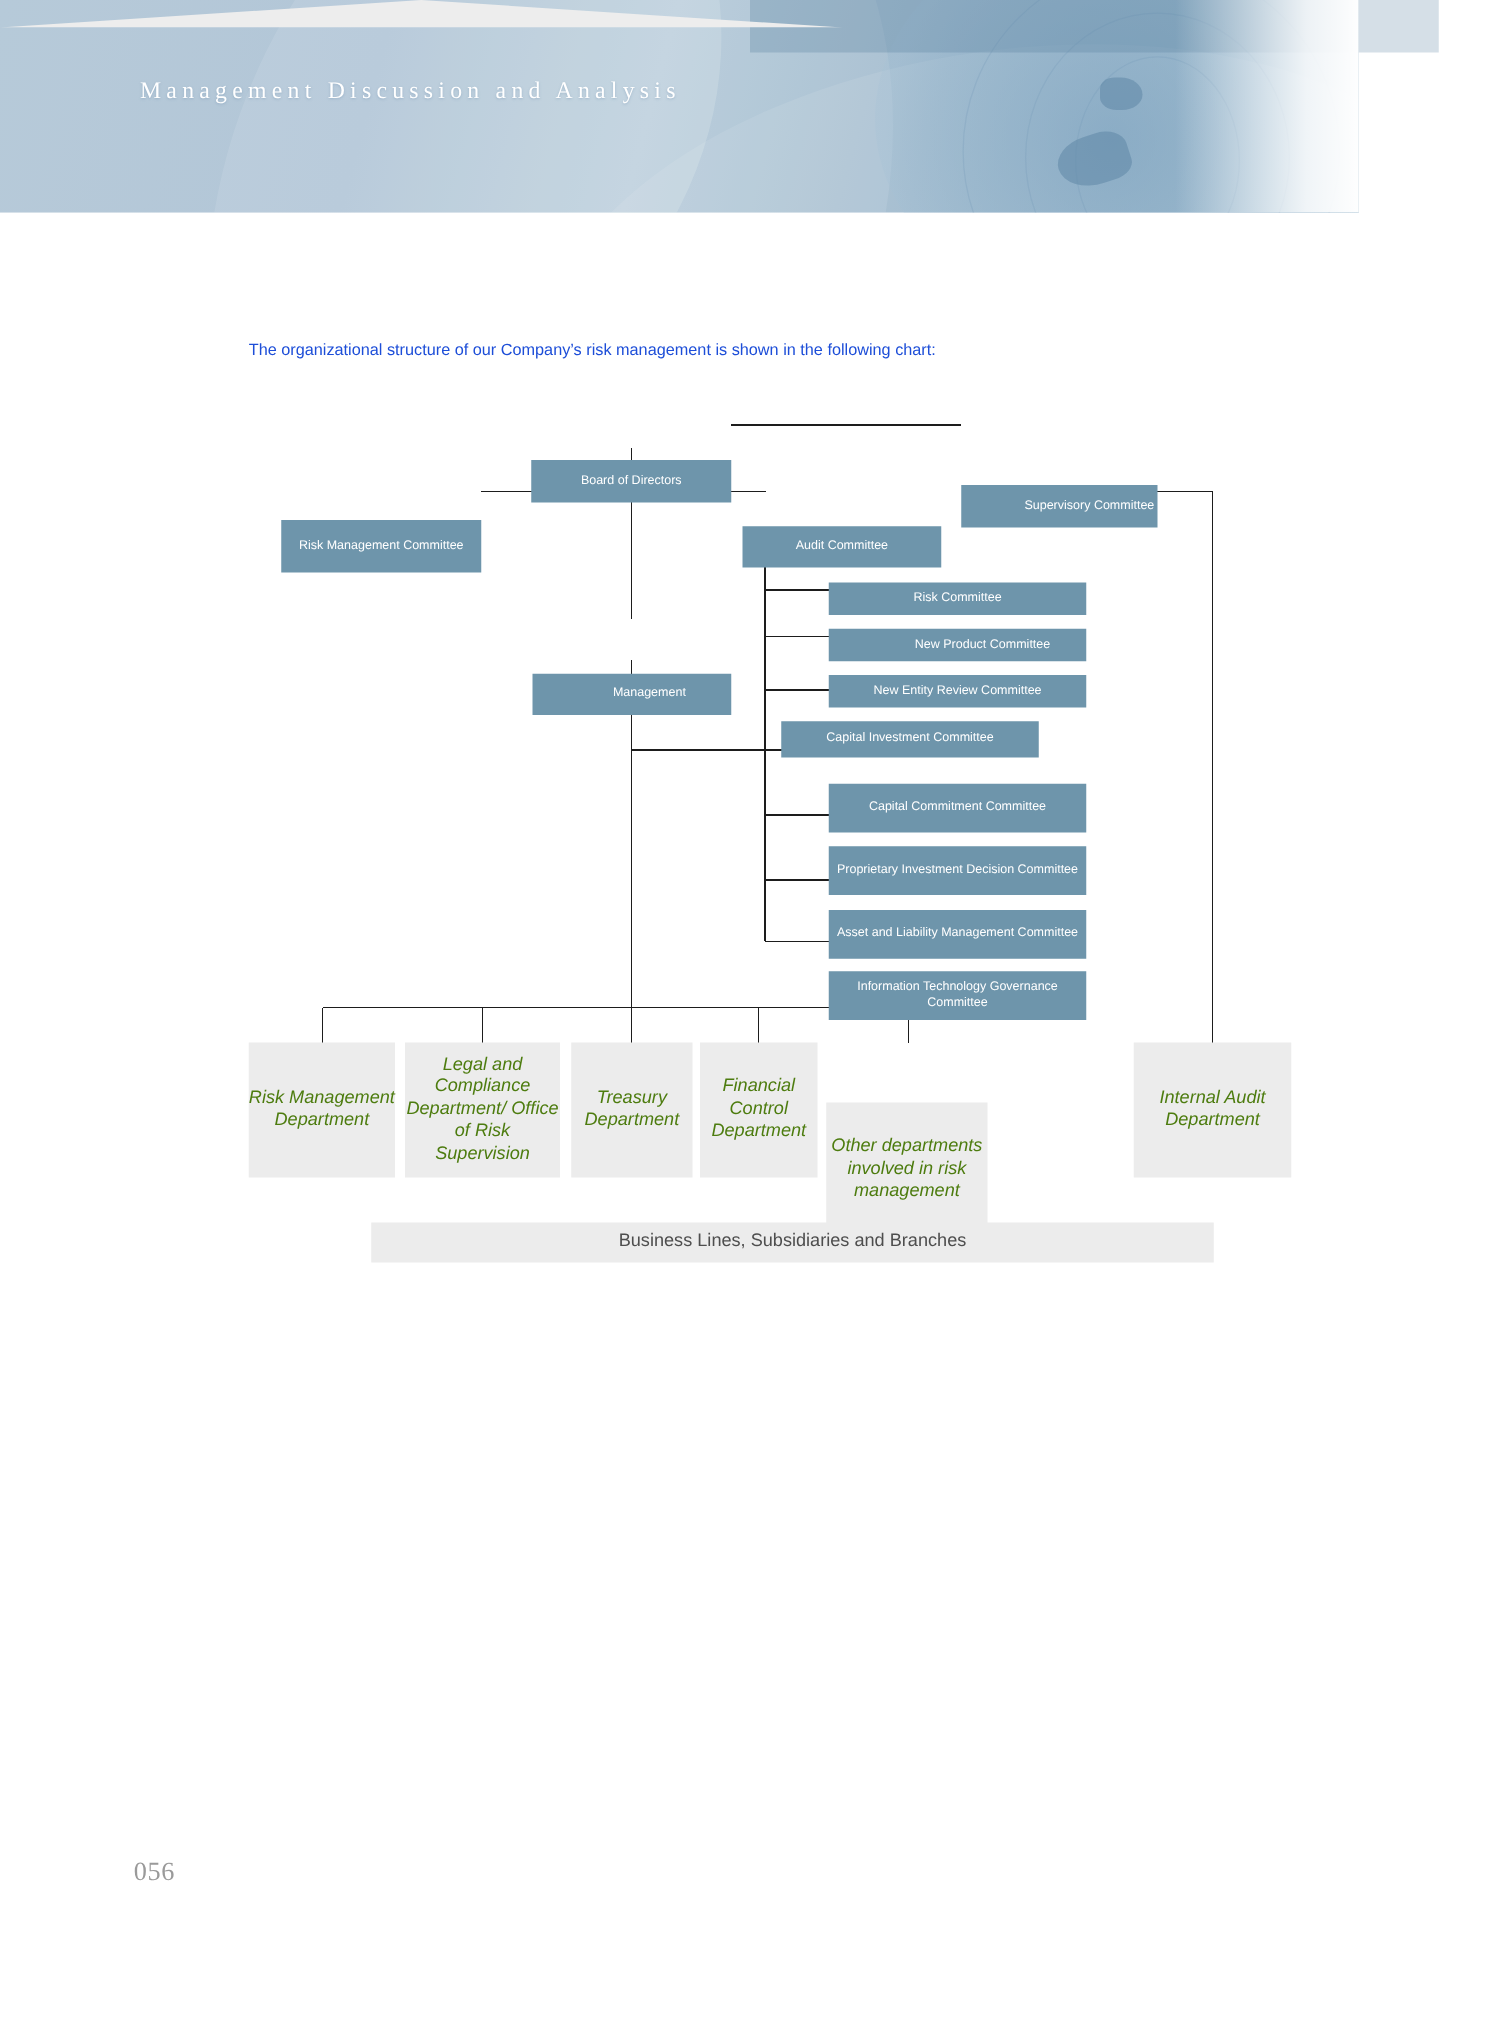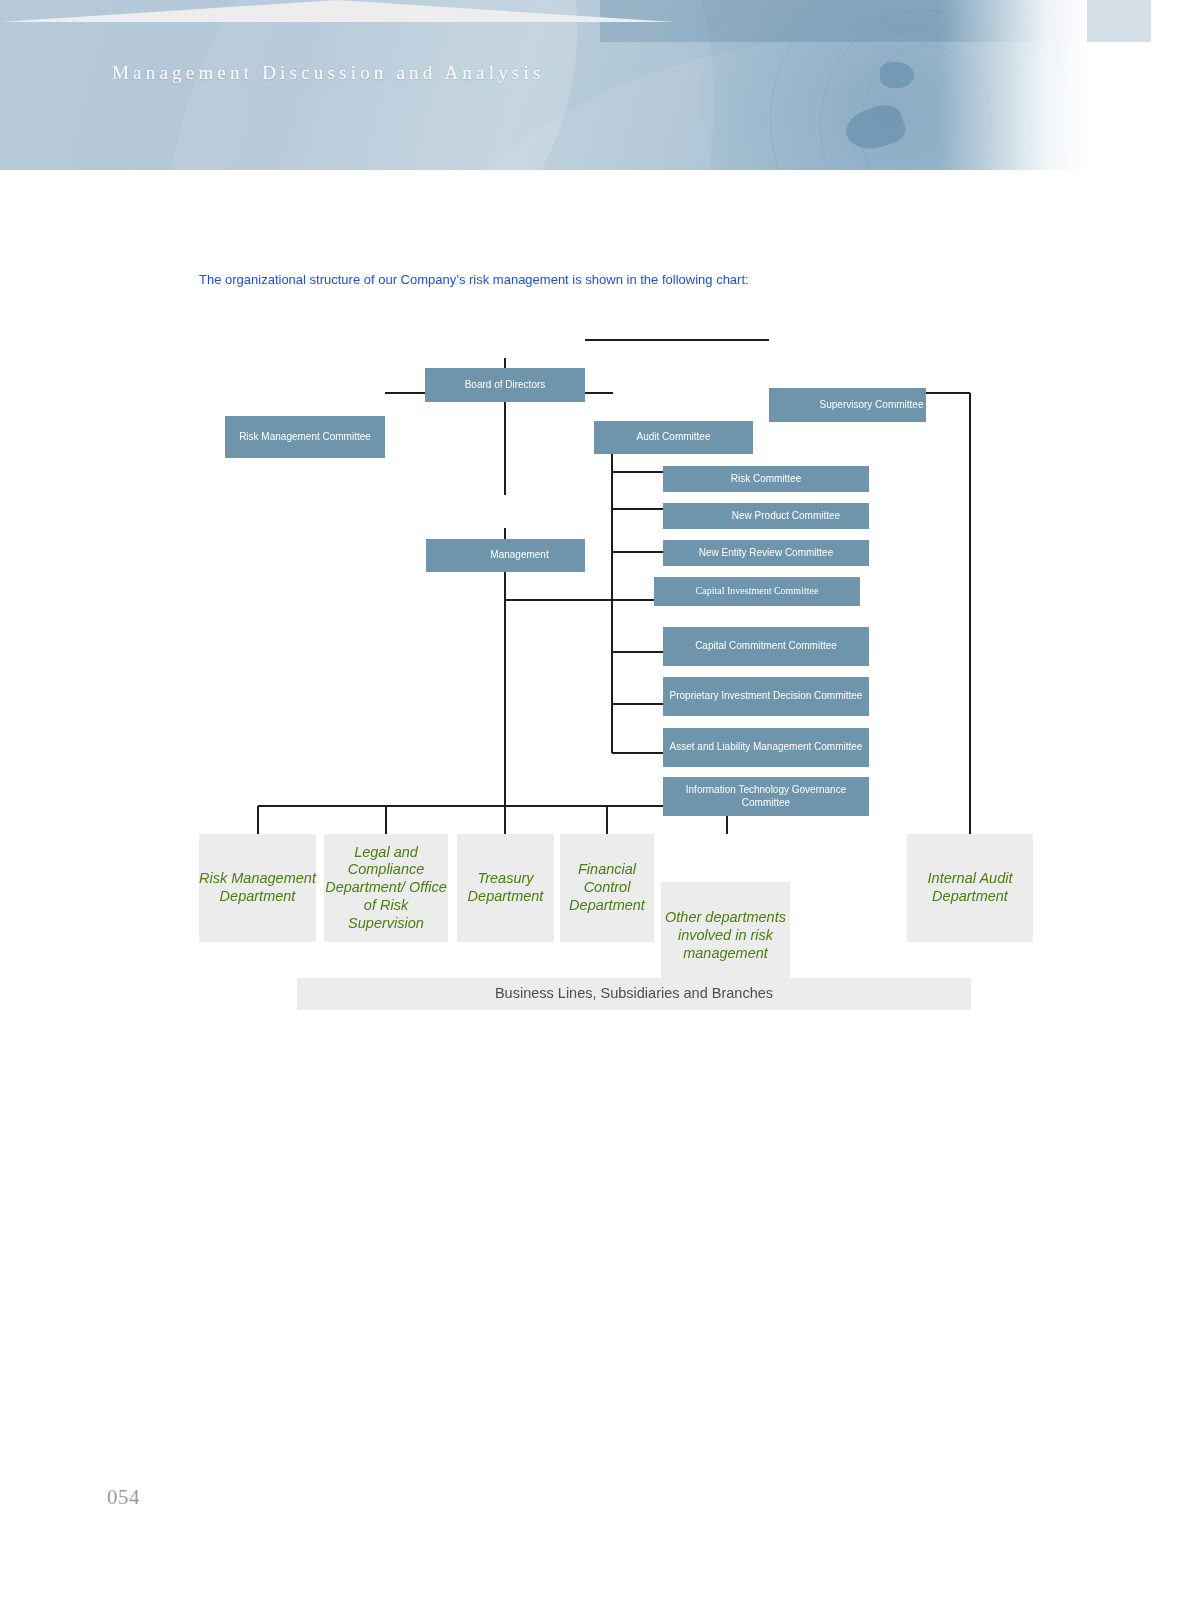--- a/index.html
+++ b/index.html
@@ -188,21 +188,21 @@
 
   <div class="node blue" style="left:663px;top:422px;width:206px;height:26px;">
     <span>Risk Committee</span>
   </div>
   <div class="node blue" style="left:663px;top:459px;width:206px;height:26px;padding-left:40px;">
     <span>New Product Committee</span>
   </div>
   <div class="node blue" style="left:663px;top:496px;width:206px;height:26px;">
     <span>New Entity Review Committee</span>
   </div>
-  <div class="node blue" style="left:654px;top:533px;width:206px;height:29px;font-family:Liberation Serif, serif;">
+  <div class="node blue" style="left:625px;top:533px;width:206px;height:29px;">
     <span>Capital Investment Committee</span>
   </div>
   <div class="node blue" style="left:663px;top:583px;width:206px;height:39px;">
     <span>Capital Commitment Committee</span>
   </div>
   <div class="node blue" style="left:663px;top:633px;width:206px;height:39px;">
     <span>Proprietary Investment Decision Committee</span>
   </div>
   <div class="node blue" style="left:663px;top:684px;width:206px;height:39px;">
     <span>Asset and Liability Management Committee</span>
@@ -228,13 +228,13 @@
   </div>
   <div class="node grey" style="left:907px;top:834px;width:126px;height:108px;">
     <span>Internal Audit Department</span>
   </div>
 
   <div class="node band" style="left:277px;top:978px;width:674px;height:32px;margin-left:20px;">
     <span>Business Lines, Subsidiaries and Branches</span>
   </div>
 </div>
 
-<div class="page-num">054</div>
+<div class="page-num">056</div>
 
 </body></html>

